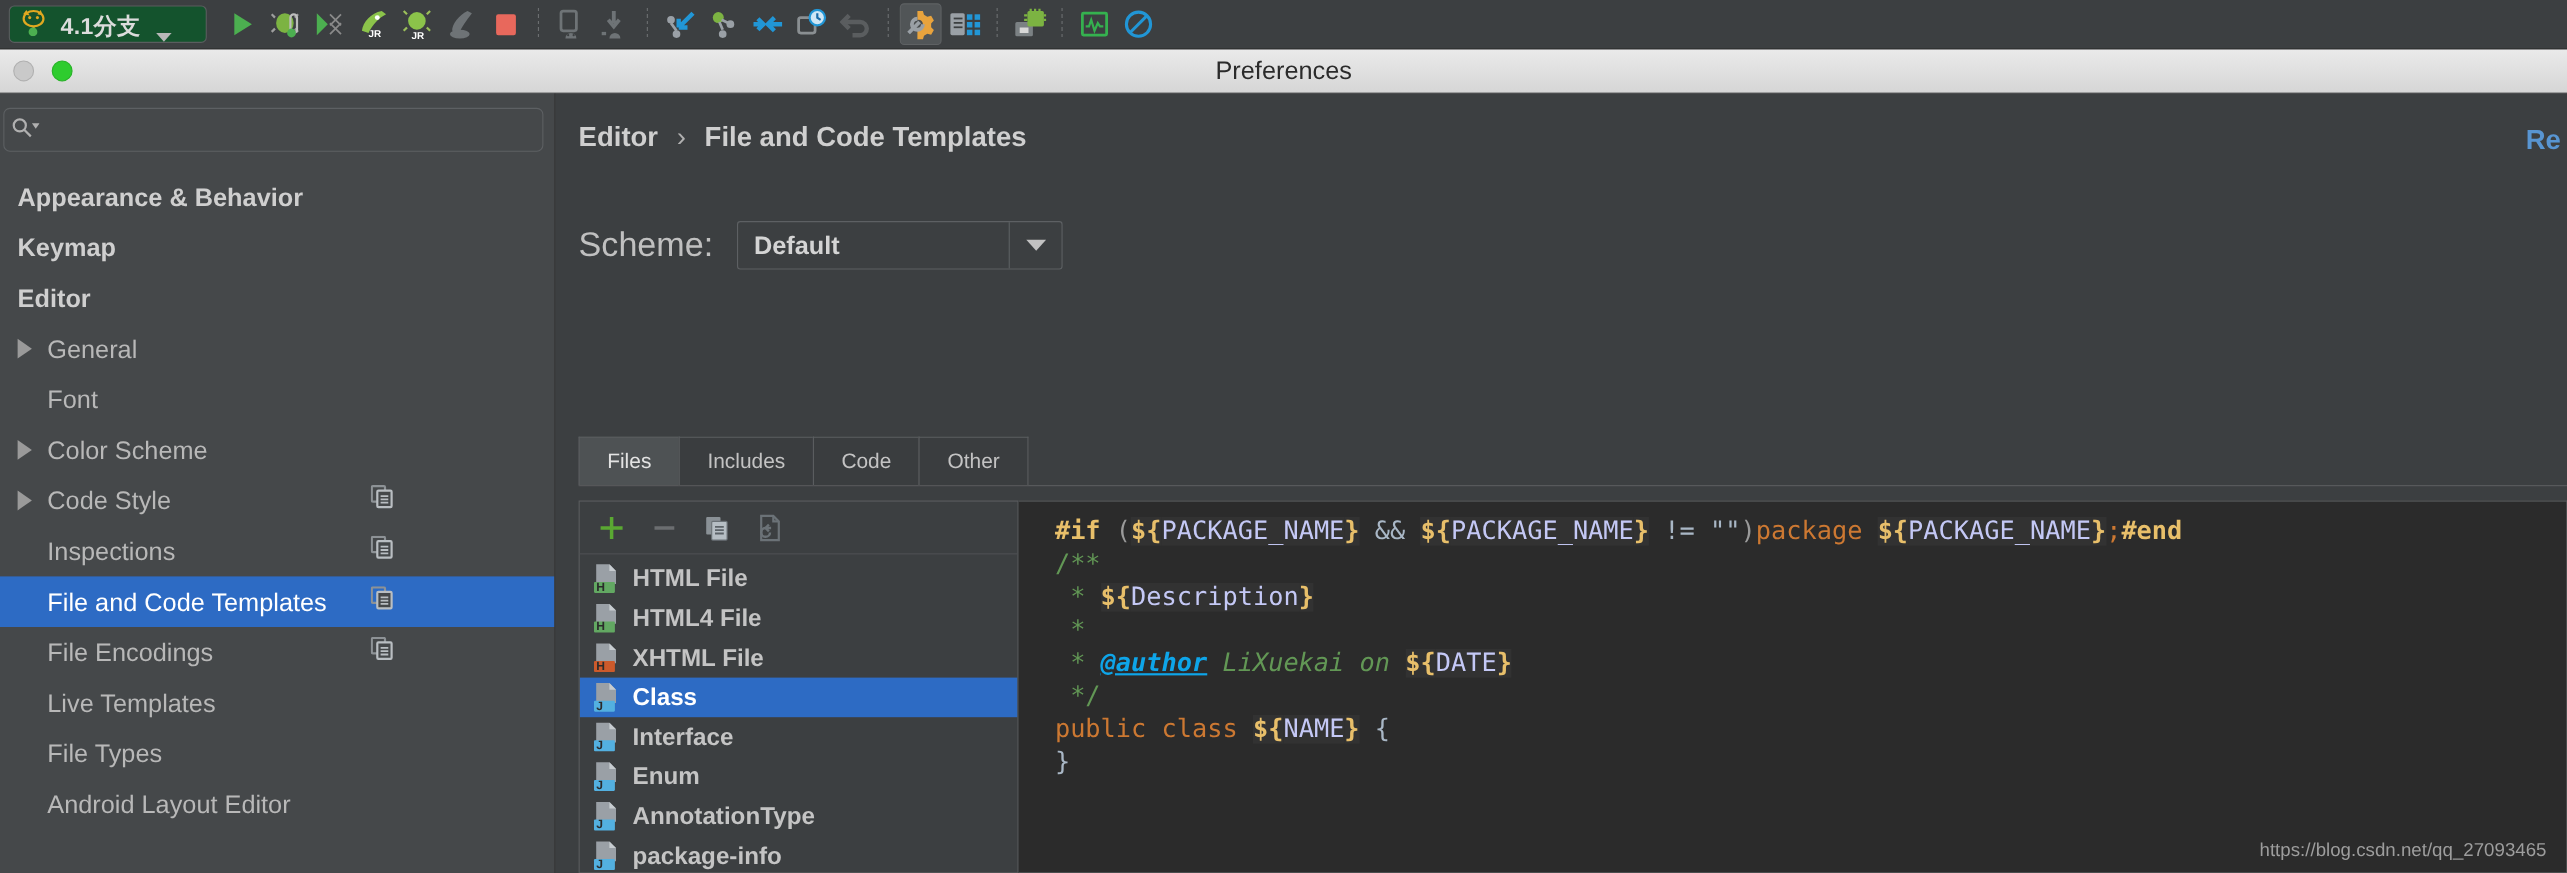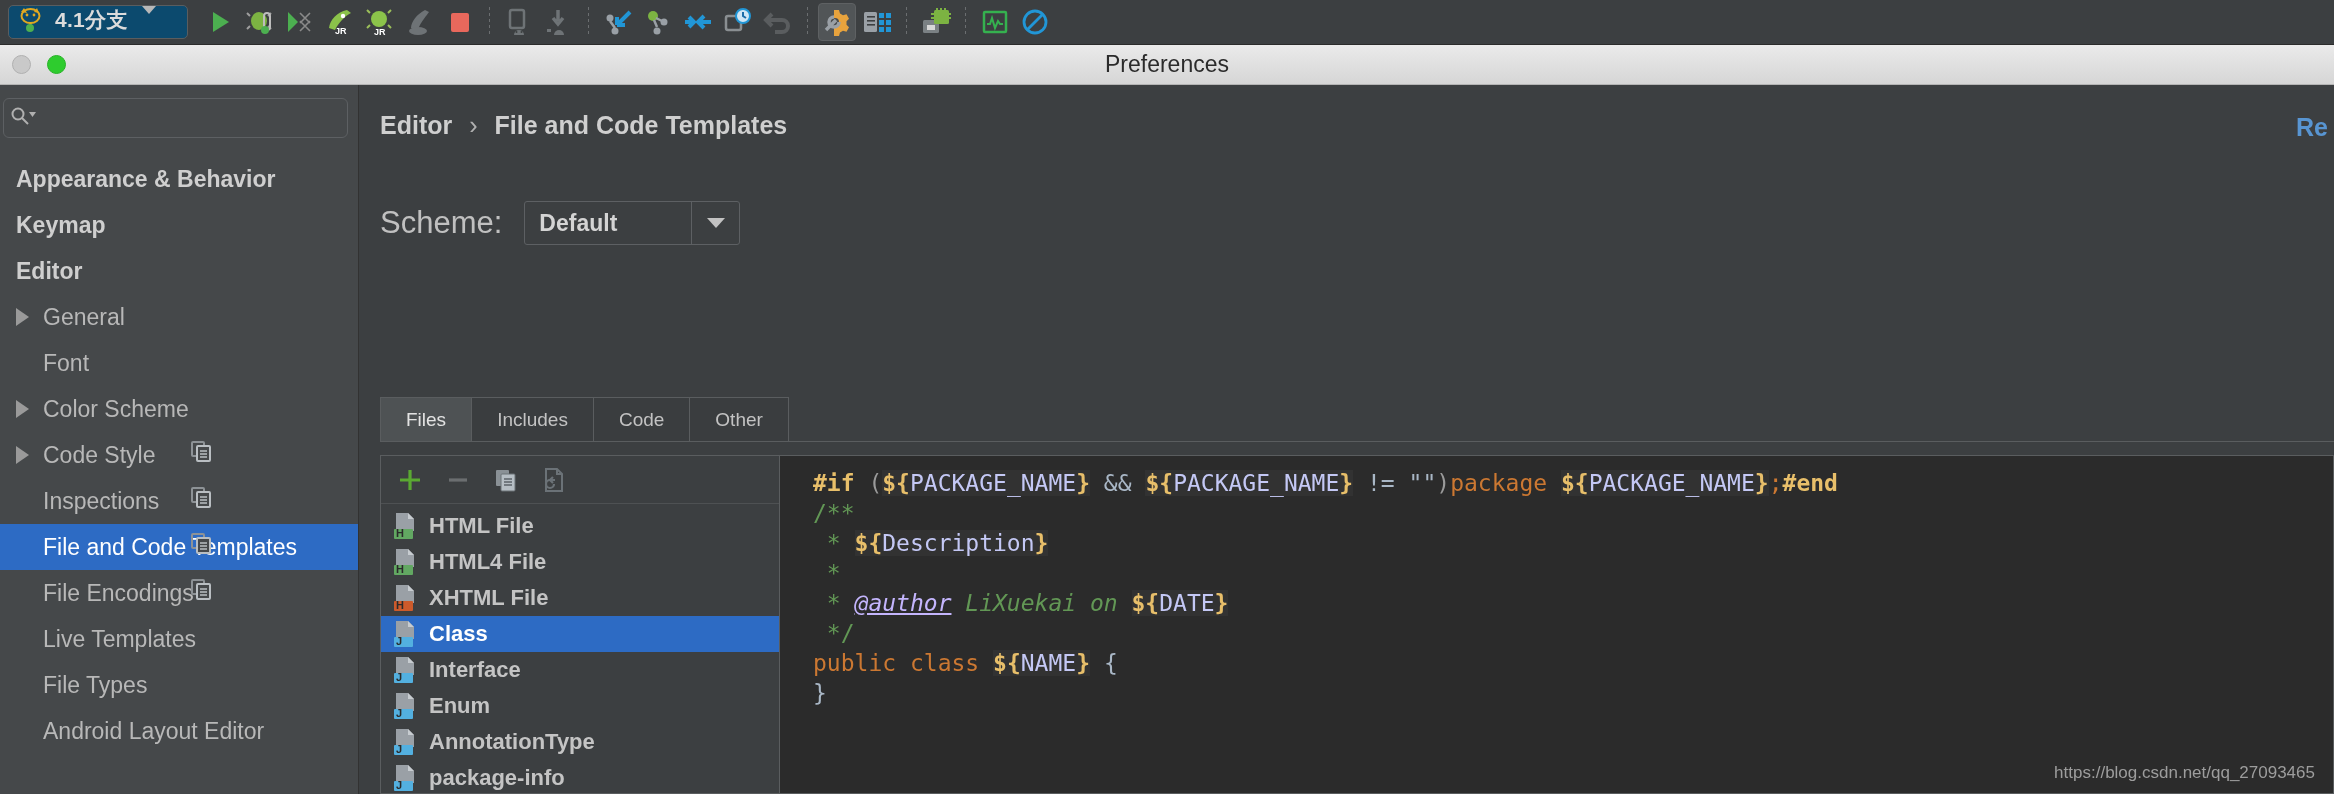--- a/index.html
+++ b/index.html
@@ -14,24 +14,24 @@
   #ide-toolbar {
     position: absolute; left: 0; top: 0;
     width: 2334px; height: 45px;
     background: #3c3f41;
     display: flex; align-items: center;
     padding-left: 8px;
     border-bottom: 1px solid #2b2b2b;
   }
   .branch-combo {
     height: 34px; min-width: 180px;
-    background: #0c4a6e;
+    background: #14532d;
     border: 1px solid #5a5d5f;
     border-radius: 5px;
-    display: flex; align-items: flex-start;
+    display: flex; align-items: flex-end;
     padding: 0 10px 0 8px;
     margin-right: 12px;
   }
   .branch-combo .branch-label {
     color: #dcdcdc; font-size: 21px; font-weight: 600;
     margin-left: 8px; letter-spacing: .3px;
   }
   .branch-combo .caret {
     margin-left: 14px;
     width: 0; height: 0;
@@ -74,21 +74,21 @@
 
   #prefs-body {
     position: absolute; left: 0; top: 85px;
     width: 2334px; height: 709px;
     background: #3c3f41;
     display: flex;
   }
 
   
   #prefs-left {
-    width: 359px; height: 709px;
+    width: 505px; height: 709px;
     background: #45484a;
     border-right: 1px solid #323232;
     position: relative;
     overflow: hidden;
   }
   #search-row { padding: 13px 10px 0 3px; }
   #search-box {
     height: 40px; background: #45484a;
     border: 1px solid #5d6063; border-radius: 6px;
     display: flex; align-items: center;
@@ -135,21 +135,21 @@
     position: absolute; right: 6px; top: 28px;
     color: #5895d2; font-size: 25px; font-weight: 700;
   }
 
   #scheme-row {
     position: absolute; left: 21px; top: 116px;
     display: flex; align-items: center;
   }
   #scheme-label { color: #c0c0c0; font-size: 31px; margin-right: 22px; }
   #scheme-combo {
-    width: 216px; height: 44px;
+    width: 296px; height: 44px;
     background: #3c3f41; border: 1px solid #5d6063; border-radius: 3px;
     display: flex; align-items: center;
   }
   #scheme-combo .val {
     flex: 1; padding-left: 14px; color: #d4d4d4;
     font-size: 23px; font-weight: 700;
   }
   #scheme-combo .arrowbox {
     width: 48px; height: 100%;
     border-left: 1px solid #5d6063;
@@ -220,21 +220,21 @@
     white-space: pre;
   }
   .k-dir   { color: #e8bf6a; font-weight: 700; }  
   .k-paren { color: #9a9a9a; }
   .k-var-d { color: #e8bf6a; font-weight: 700; background: #323232; }
   .k-var-n { color: #c4c8f5; background: #323232; }
   .k-op    { color: #a9b7c6; }
   .k-str   { color: #a9b7c6; }
   .k-kw    { color: #cc7832; font-weight: 400; }
   .k-cmt   { color: #629755; }
-  .k-tag   { color: #c4b5fd; font-style: italic; font-weight: 400; text-decoration: underline; }
+  .k-tag   { color: #0ea5e9; font-style: italic; font-weight: 700; text-decoration: underline; }
   .k-cmt-i { color: #629755; font-style: italic; }
   .k-plain { color: #a9b7c6; }
 
   #watermark {
     position: absolute; right: 18px; bottom: 10px;
     color: #9d9d9d; font-size: 17px;
     font-family: "Liberation Sans", sans-serif;
   }
 </style>
 </head>

